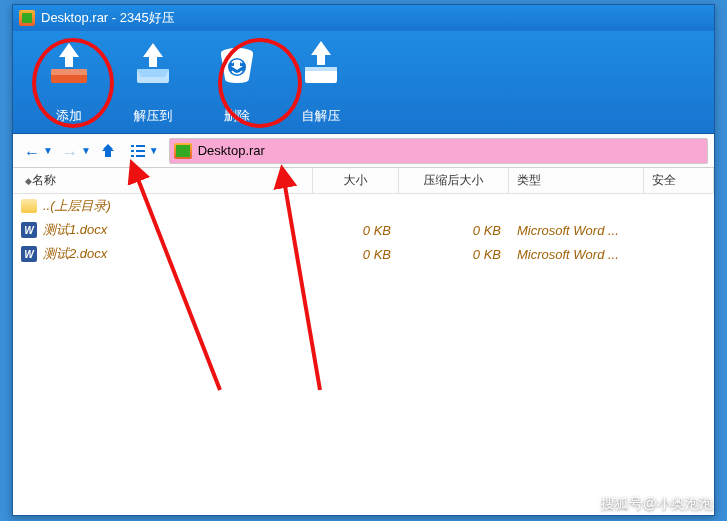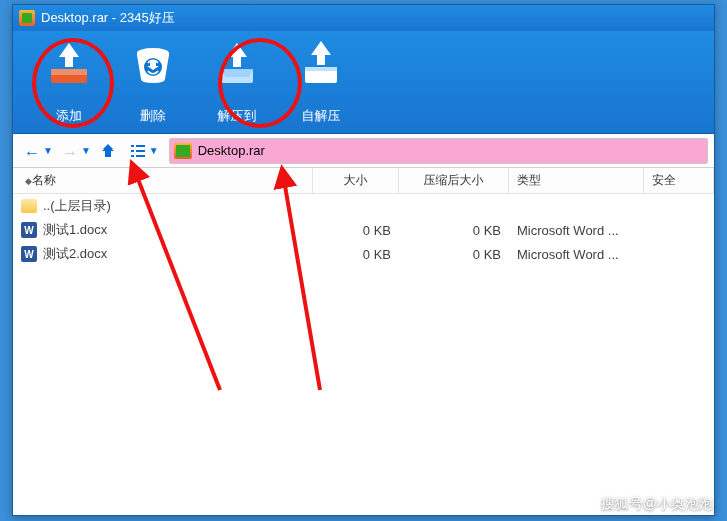--- a/index.html
+++ b/index.html
@@ -24,21 +24,21 @@
 
 .header-row { height: 26px; border-bottom: 1px solid #e2e2e2; display:flex; font-size:12px; color:#333; background:#fdfdfd; }
 .header-row .col { border-right:1px solid #e2e2e2; display:flex; align-items:center; padding:0 8px; cursor:pointer; }
 .col-name { width: 300px; }
 .col-size { width: 86px; justify-content:center; }
 .col-csize { width: 110px; justify-content:center; }
 .col-type { width: 135px; }
 .col-sec { flex:1; }
 
 .files { background:#fff; height: 310px; overflow:auto; }
-.file-row { height: 24px; display:flex; align-items:center; font-size:13px; color:#404040; cursor:pointer; }
+.file-row { height: 24px; display:flex; align-items:center; font-size:13px; color:#a16207; cursor:pointer;font-style:italic; }
 .file-row .c { display:flex; align-items:center; padding:0 8px; }
 .file-row .c-name { width:300px; gap:6px; }
 .file-row .c-size { width:86px; justify-content:flex-end; }
 .file-row .c-csize { width:110px; justify-content:flex-end; }
 .file-row .c-type { width:135px; white-space:nowrap; overflow:hidden; text-overflow:ellipsis; }
 .folder-icon { width:16px; height:14px; background:linear-gradient(#ffe9a8,#f7c948); border-radius:2px; }
 .docx-icon { width:16px; height:16px; background:#2b579a; border-radius:2px; position:relative; }
 .docx-icon::before { content:"W"; position:absolute; inset:0; color:#fff; font-size:10px; font-weight:bold; display:flex; align-items:center; justify-content:center; }
 .sort-ind { margin-left:4px; font-size:9px; color:#666; }
 
@@ -65,39 +65,39 @@
             <path d="M24 4 L14 18 H20 V28 H28 V18 H34 Z" fill="#fff"></path>
             <rect x="6" y="30" width="36" height="14" rx="2" fill="#e85d2b"></rect>
             <rect x="6" y="30" width="36" height="6" fill="#fff" opacity=".3"></rect>
           </svg>
       </div>
       <span>添加</span>
     </div>
     <div class="tool-btn">
       <div class="ticon">
         <svg width="48" height="48" viewBox="0 0 48 48">
+            <path d="M24 4 L14 18 H20 V28 H28 V18 H34 Z" fill="#fff"></path>
+            <rect x="8" y="30" width="32" height="14" rx="2" fill="#bfe3ff"></rect>
+            <path d="M8 30 H40 L36 38 H12 Z" fill="#9fd4ff"></path>
+          </svg>
+      </div>
+      <span>解压到</span>
+    </div>
+    <div class="tool-btn">
+      <div class="ticon">
+        <svg width="48" height="48" viewBox="0 0 48 48">
             <ellipse cx="24" cy="14" rx="16" ry="5" fill="#fff"></ellipse>
             <path d="M8 14 Q8 14 8 16 L12 40 Q12 44 24 44 Q36 44 36 40 L40 16 Q40 14 40 14 Z" fill="#fff"></path>
             <circle cx="24" cy="28" r="9" fill="#0f74d1"></circle>
             <path d="M18 25 L24 21 L30 25 L27 25 L27 31 L21 31 L21 25 Z" fill="#fff" transform="rotate(180 24 26)"></path>
             <path d="M19 24 A6 6 0 0 1 29 24" stroke="#fff" stroke-width="1.5" fill="none"></path>
             <path d="M29 32 A6 6 0 0 1 19 32" stroke="#fff" stroke-width="1.5" fill="none"></path>
           </svg>
       </div>
       <span>删除</span>
-    </div>
-    <div class="tool-btn">
-      <div class="ticon">
-        <svg width="48" height="48" viewBox="0 0 48 48">
-            <path d="M24 4 L14 18 H20 V28 H28 V18 H34 Z" fill="#fff"></path>
-            <rect x="8" y="30" width="32" height="14" rx="2" fill="#bfe3ff"></rect>
-            <path d="M8 30 H40 L36 38 H12 Z" fill="#9fd4ff"></path>
-          </svg>
-      </div>
-      <span>解压到</span>
     </div>
     <div class="tool-btn">
       <div class="ticon">
         <svg width="48" height="48" viewBox="0 0 48 48">
             <path d="M24 2 L34 16 H28 V26 H20 V16 H14 Z" fill="#fff"></path>
             <rect x="8" y="28" width="32" height="16" rx="2" fill="#fff"></rect>
             <rect x="8" y="28" width="32" height="4" fill="#bfe3ff"></rect>
           </svg>
       </div>
       <span>自解压</span>

